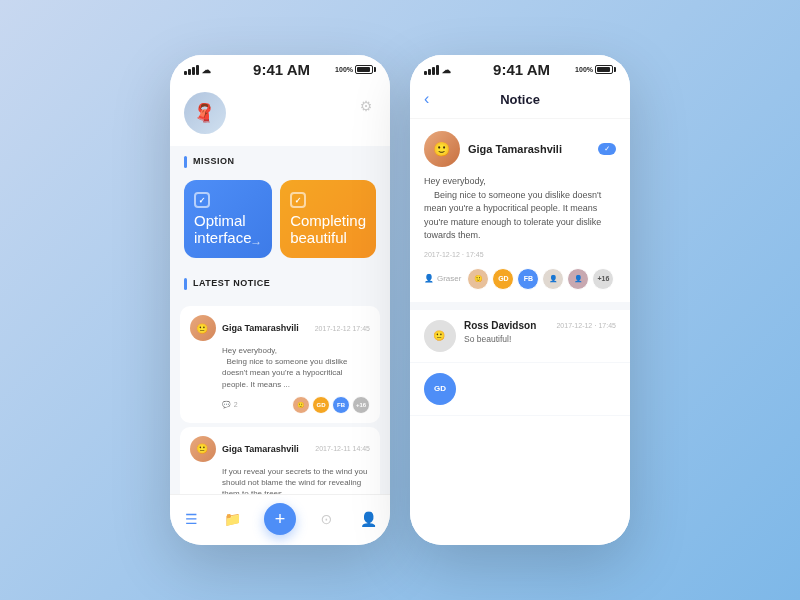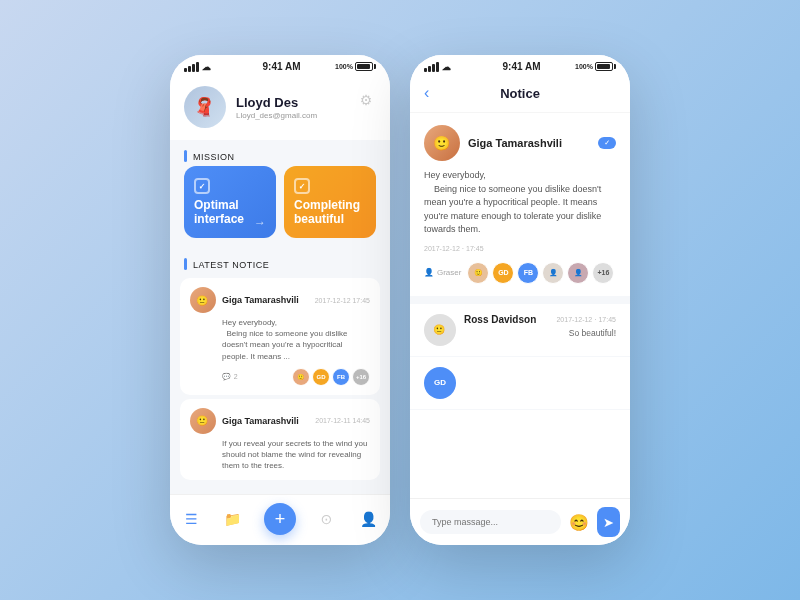--- a/index.html
+++ b/index.html
@@ -33,21 +33,21 @@
       display: flex;
       justify-content: space-between;
       align-items: center;
       padding: 6px 14px 4px;
       background: #fff;
       font-size: 8px;
       font-weight: 600;
       color: #222;
     }
     .status-bar .signal { display: flex; align-items: center; gap: 3px; }
-    .status-bar .time { font-size: 10px; font-weight: 700; padding-left: 17px; }
+    .status-bar .time { font-size: 15px; font-weight: 700; padding-left: 17px; }
 
     
     .left-phone { background: #f5f7fa; }
 
     .left-phone .status-bar { background: #fff; }
 
     
     .profile-area {
       background: #fff;
       padding: 10px 14px 12px;
@@ -80,26 +80,26 @@
       color: #ccc;
       font-size: 14px;
       display: flex;
       align-items: center;
       justify-content: center;
     }
 
     
     .section-label {
       display: flex;
-      align-items: flex-end;
+      align-items: flex-start;
       gap: 6px;
       font-size: 9px;
-      font-weight: 400;
+      font-weight: 700;
       color: #222;
-      padding: 10px 14px 4px;
+      padding: 10px 14px 12px;
       letter-spacing: 0.5px;
     }
     .section-label::before {
       content: '';
       display: block;
       width: 3px;
       height: 12px;
       background: #4e8ef7;
       border-radius: 2px;
     }
@@ -118,21 +118,21 @@
       font-size: 9px;
       font-weight: 600;
       position: relative;
       min-height: 68px;
       display: flex;
       flex-direction: column;
       justify-content: space-between;
     }
     .mission-card.blue { background: linear-gradient(135deg, #4e8ef7, #3d7be8); }
     .mission-card.orange { background: linear-gradient(135deg, #f5a623, #f59323); }
-    .mission-card .card-label { font-size: 12px; font-weight: 700; }
+    .mission-card .card-label { font-size: 15px; font-weight: 400; }
     .mission-card .arrow {
       position: absolute;
       right: 10px;
       bottom: 10px;
       font-size: 12px;
       opacity: 0.7;
     }
     .mission-card .check-icon {
       width: 16px;
       height: 16px;
@@ -360,21 +360,21 @@
     }
     .reply-content { flex: 1; }
     .reply-header {
       display: flex;
       justify-content: space-between;
       align-items: center;
       margin-bottom: 3px;
     }
     .reply-name { font-size: 10px; font-weight: 700; color: #222; }
     .reply-date { font-size: 7px; color: #bbb; }
-    .reply-text { font-size: 8.5px; color: #666; text-align: right; }
+    .reply-text { font-size: 8.5px; color: #666; }
 
     
     .msg-input-bar {
       background: #fff;
       border-top: 1px solid #f0f0f0;
       padding: 8px 10px;
       display: flex;
       align-items: center;
       gap: 8px;
     }
@@ -450,24 +450,20 @@
       <span style="font-size:7px;margin-right:2px">100%</span>
       <div class="bat-body">
           <div class="bat-fill"></div>
         </div>
       <div class="bat-tip"></div>
     </div>
   </div>
 
   <div class="profile-area">
     <div class="avatar-circle">🧣</div>
-    <div class="profile-info">
-      <div class="profile-name">Lloyd Des</div>
-      <div class="profile-email">Lloyd_des@gmail.com</div>
-    </div>
     <div class="gear-icon">⚙</div>
   </div>
 
   <div class="section-label">
     <span>MISSION</span>
   </div>
   <div class="mission-cards">
     <div class="mission-card blue">
       <div class="check-icon">✓</div>
       <span class="card-label">Optimal interface</span>
@@ -593,18 +589,13 @@
           <span class="reply-date">2017-12-12 · 17:45</span>
         </div>
         <div class="reply-text">So beautiful!</div>
       </div>
     </div>
     <div class="reply-item">
       <div class="reply-avatar" style="background:#4e8ef7;color:#fff;font-size:8px;font-weight:700">GD</div>
     </div>
   </div>
 
-  <div class="msg-input-bar">
-    <input class="msg-input" type="text" placeholder="Type massage..." style="">
-    <div class="emoji-btn">😊</div>
-    <div class="send-btn">➤</div>
-  </div>
 </div>
 
 </body></html>

